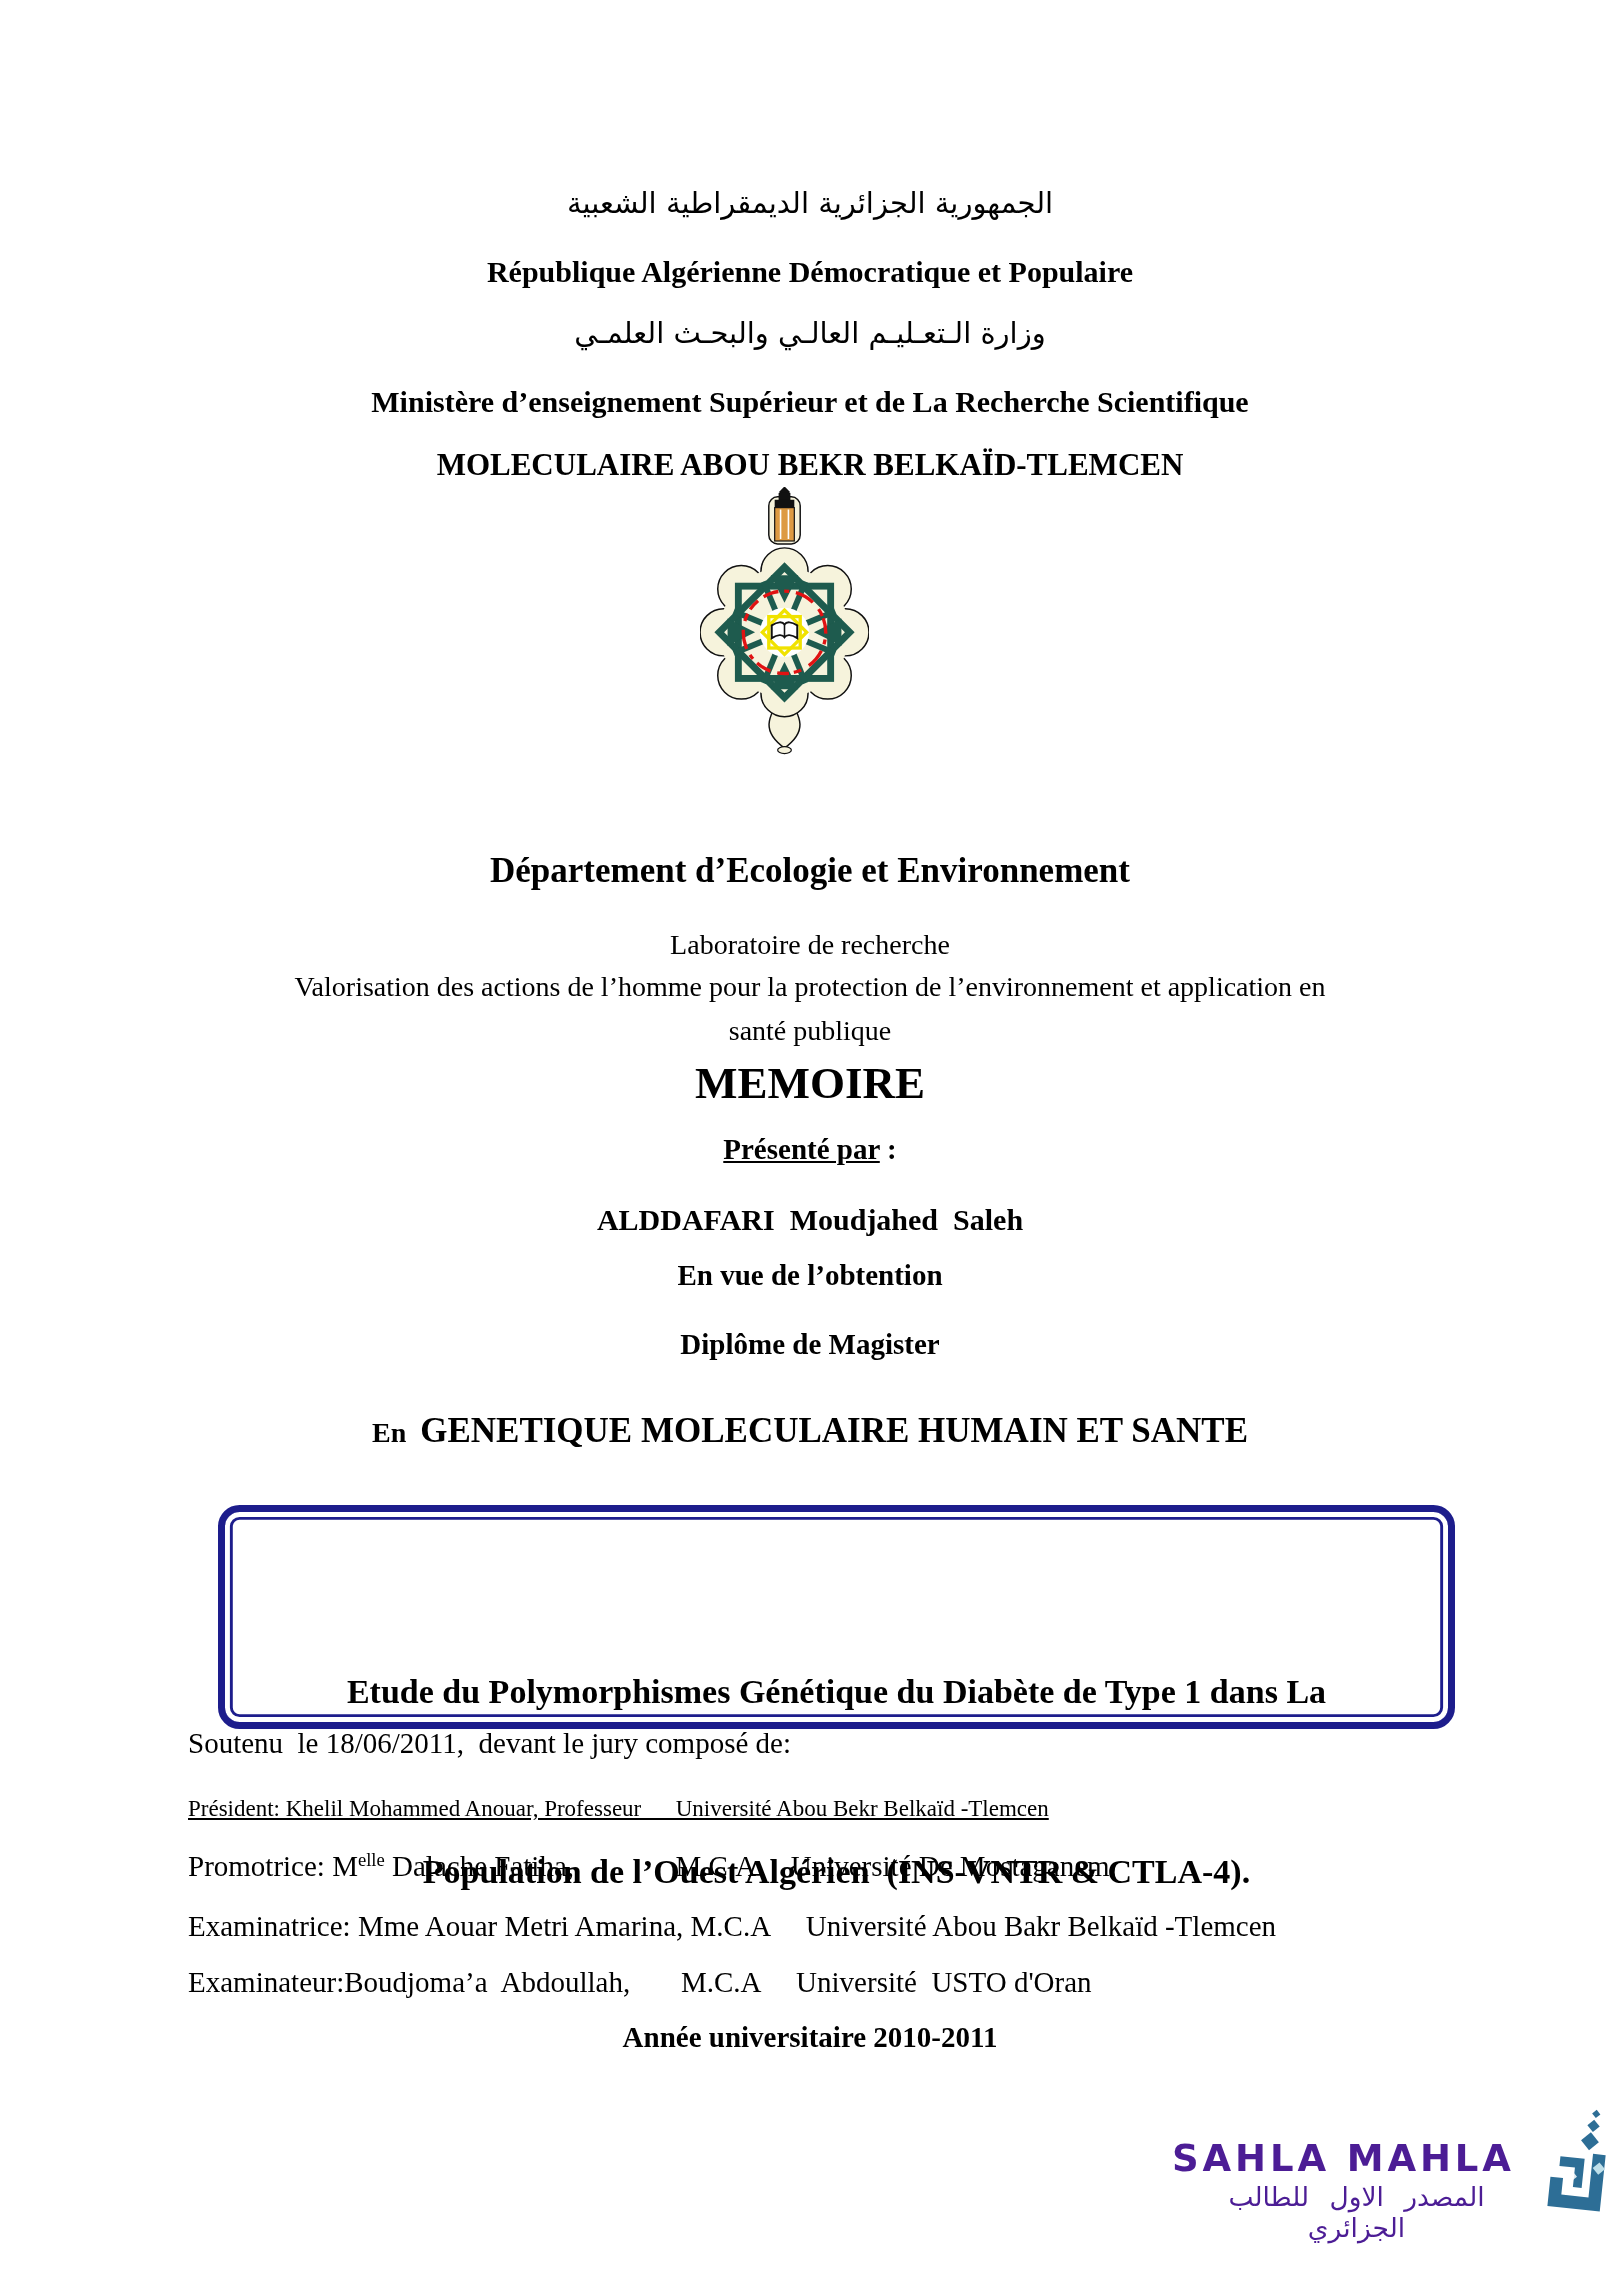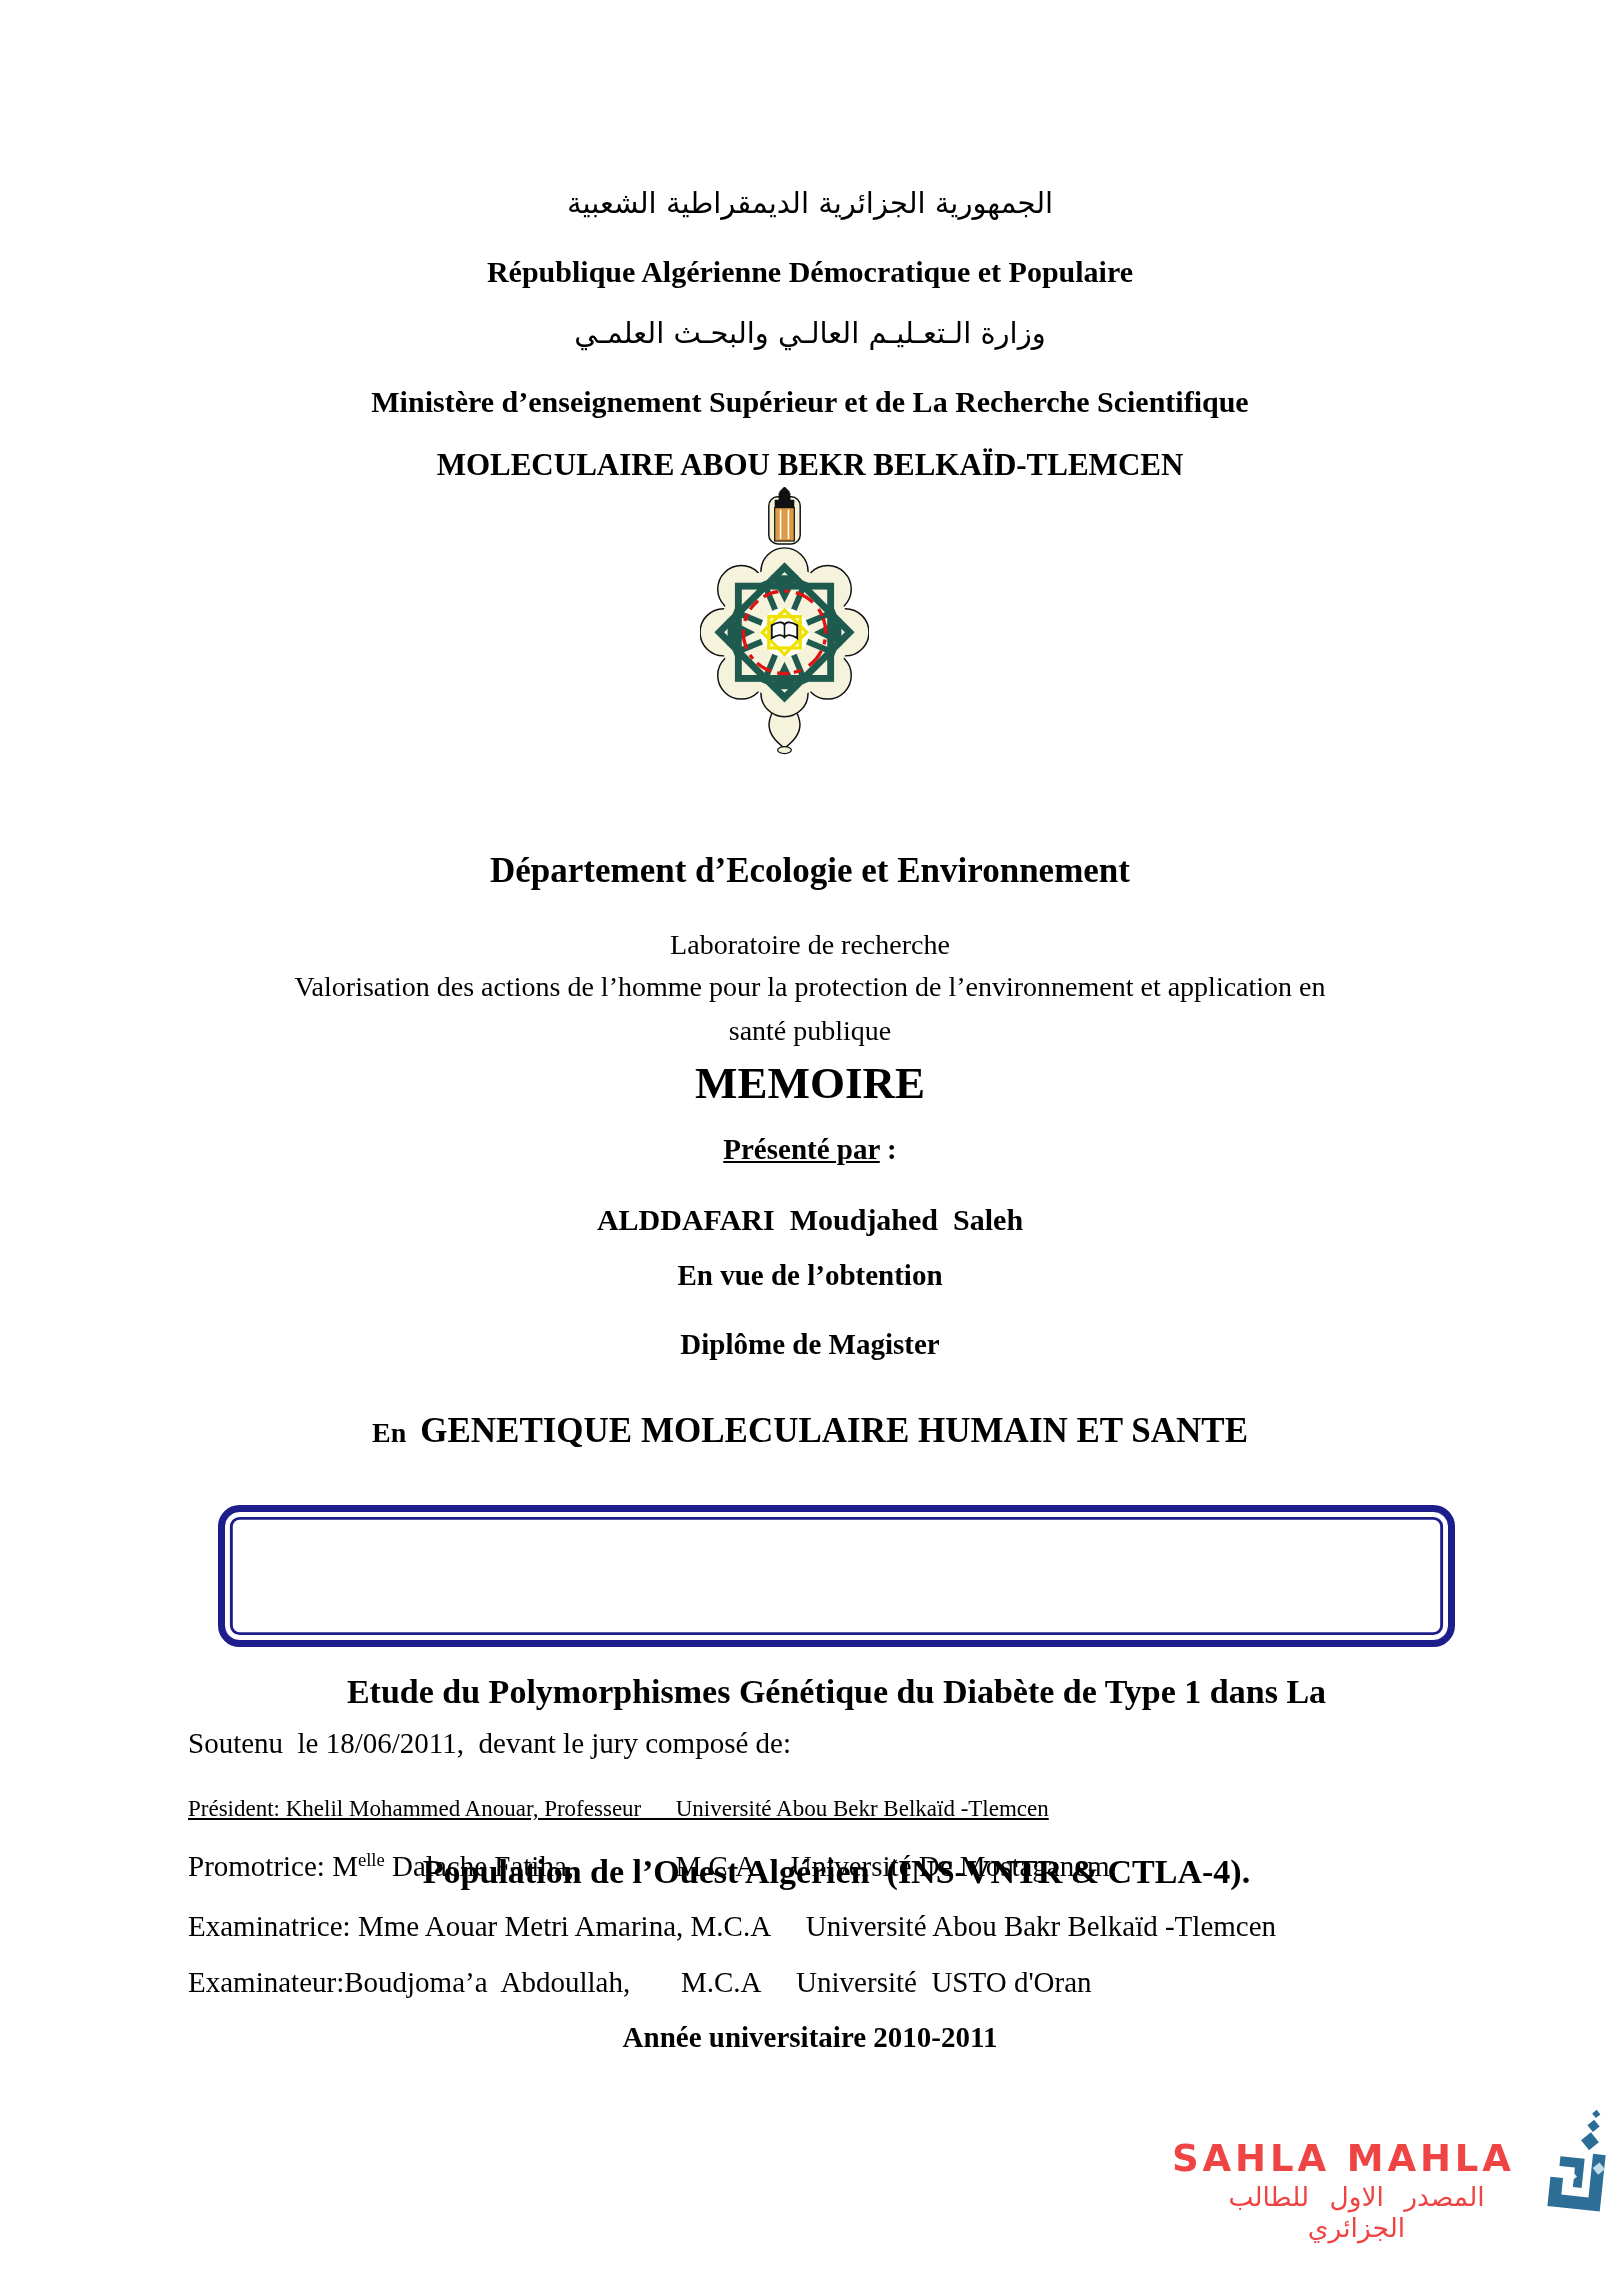--- a/index.html
+++ b/index.html
@@ -30,37 +30,37 @@
   .memoire          { top:1057px; font-size:45px; }
   .presented        { top:1133px; font-size:29px; }
   .presented-label  { text-decoration:underline; }
   .author           { top:1188px; font-size:30px;margin-top:15px; }
   .obtention        { top:1259px; font-size:29px; }
   .diploma          { top:1328px; font-size:29px; }
   .degree           { top:1411px; font-size:35px; }
   .degree-prefix    { font-size:28px; }
 
   .title-box {
-    position:absolute; top:1505px; left:218px; width:1237px; height:142px;
+    position:absolute; top:1505px; left:218px; width:1237px; height:224px;
     box-sizing:border-box; border:7.8px solid #1d1d8c; border-radius:21.6px;
     box-shadow: inset 0 0 0 4.9px #ffffff, inset 0 0 0 7.8px #1d1d8c;
   }
   .title-box-inner { padding-top:30px; text-align:center; font-weight:bold;
     font-size:34px; line-height:60px; white-space:pre; }
 
   .defense          { top:1727px; font-size:29px; }
   .jury-president   { top:1796px; font-size:23px;text-decoration:underline; }
   .jury-promotrice  { top:1849px; font-size:29px; }
   .jury-examinatrice{ top:1910px; font-size:29px; }
   .jury-examinateur { top:1966px; font-size:29px; }
   .sup              { font-size:18.6px; vertical-align:9.8px; }
   .year             { top:2021px; font-size:29px; }
 
   .brand { position:absolute; left:1172px; top:2137px; width:369px;
-    font-family:"DejaVu Sans","Liberation Sans",sans-serif; color:#ef4444; }
+    font-family:"DejaVu Sans","Liberation Sans",sans-serif; color:#4c1d95; }
   .brand-name { font-size:37px; font-weight:600; letter-spacing:3.9px; white-space:pre; }
   .brand-tagline { font-size:26.5px; margin-top:1px; direction:rtl; text-align:center;
     word-spacing:11.8px; }
   .brand-mark { position:absolute; left:1539px; top:2107px; width:78px; height:120px; }
 </style>
 </head>
 <body>
 
 <div class="page">
 

